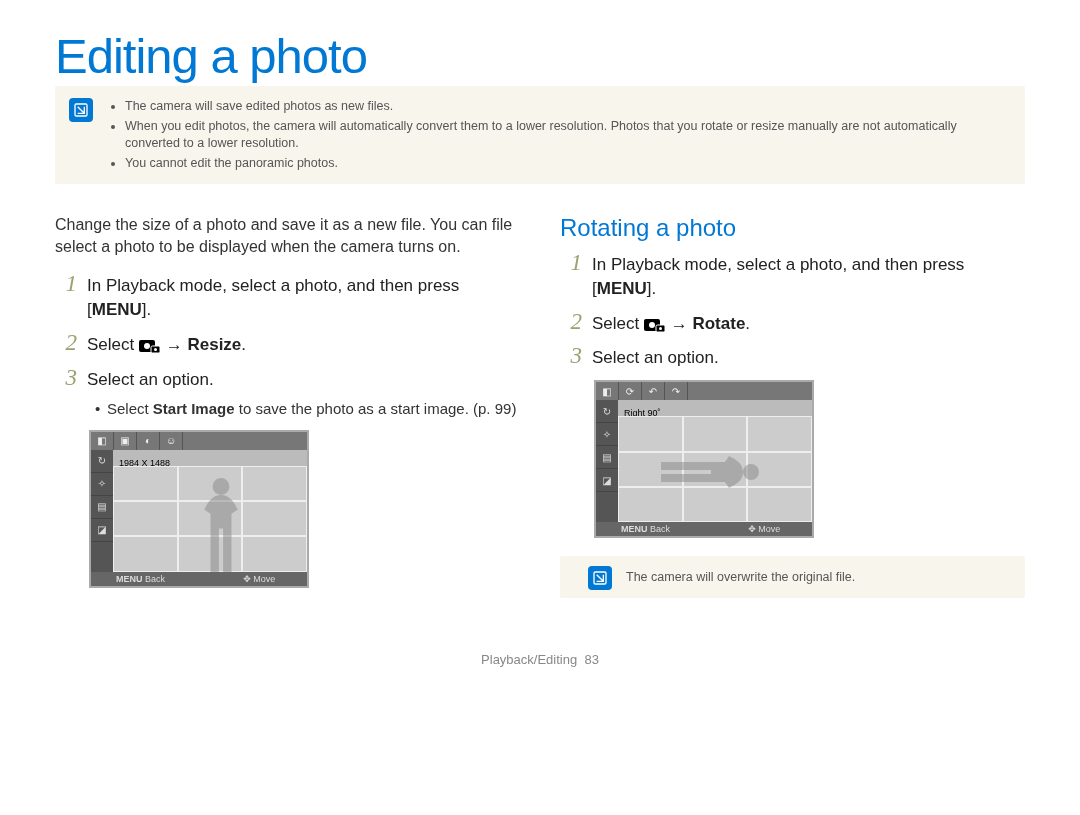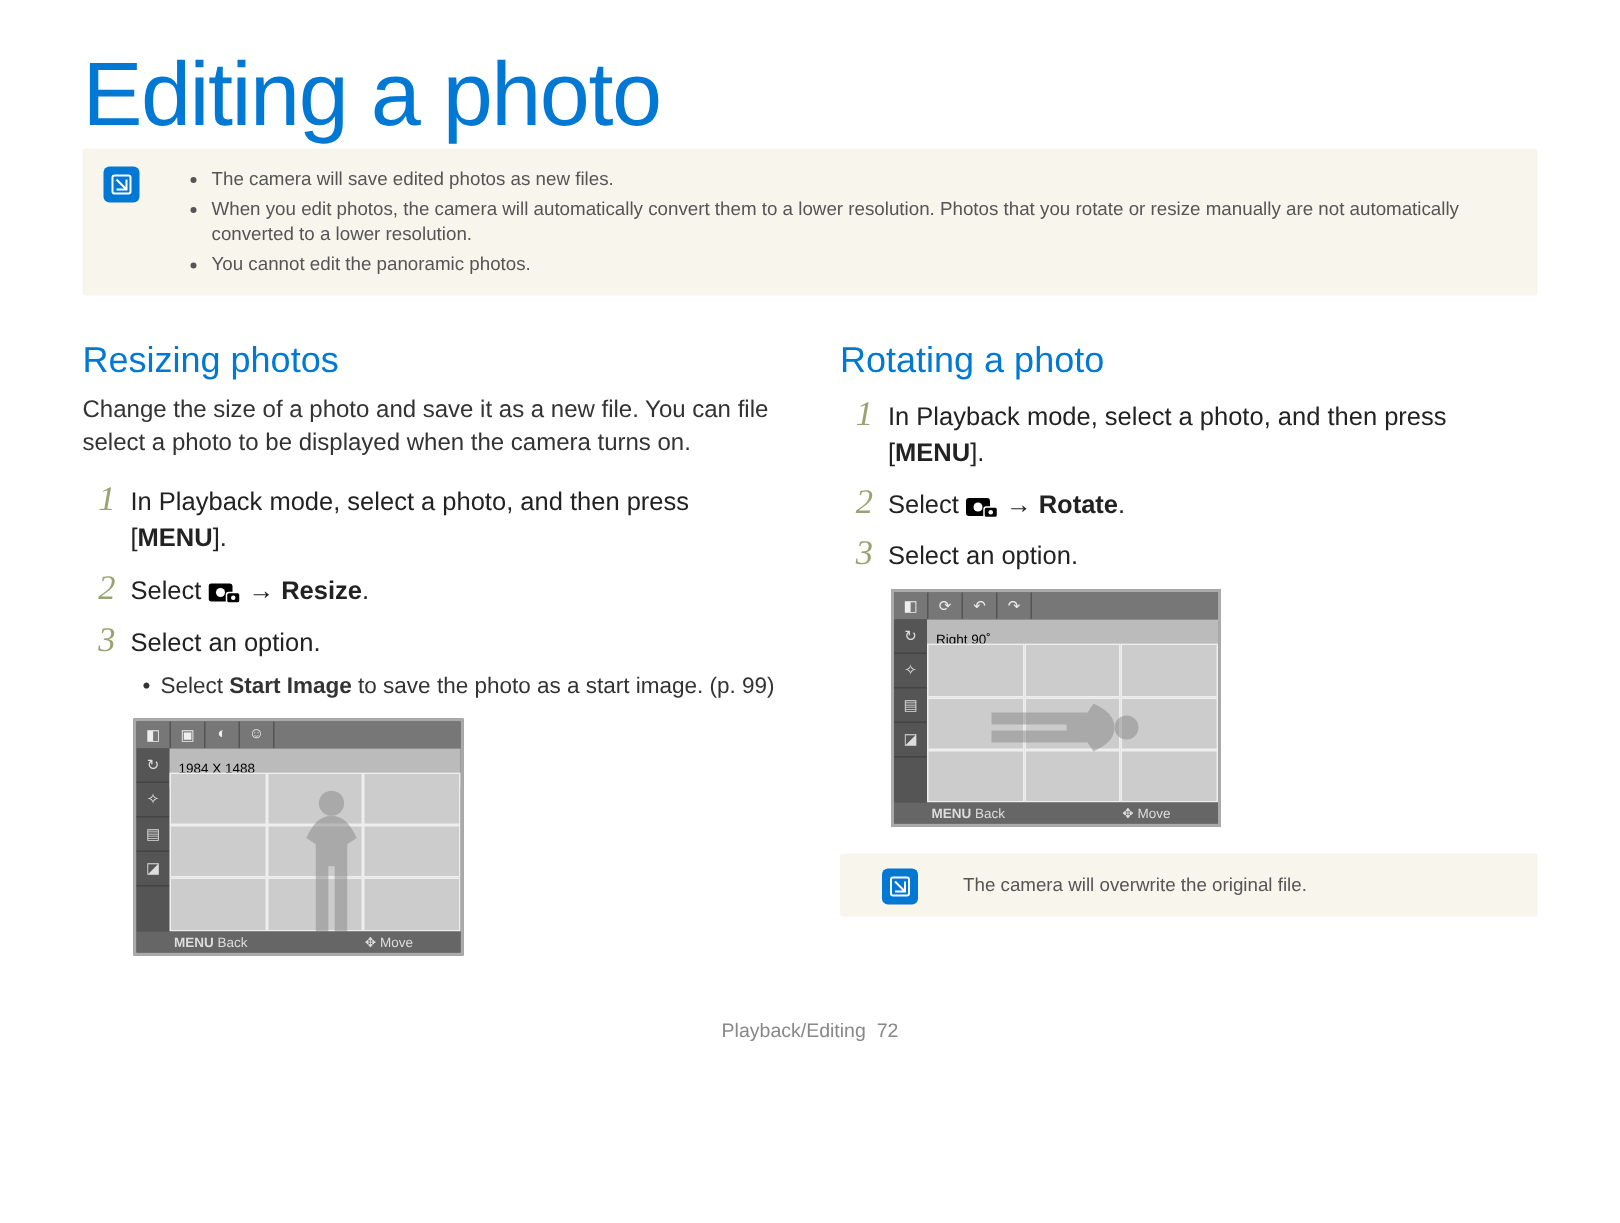--- a/index.html
+++ b/index.html
@@ -9,39 +9,38 @@
     background: #fff;
     color: #222;
     width: 1080px;
   }
   .page {
     padding: 28px 55px 20px 55px;
     box-sizing: border-box;
     width: 1080px;
   }
   h1.title {
-    font-size: 60px;
+    font-size: 49px;
     font-weight: 400;
     color: #0078d4;
     margin: 0 0 2px 0;
     letter-spacing: -1px;
   }
   .subtitle {
     font-size: 16px;
     color: #444;
     margin-bottom: 10px;
   }
   .note-box {
     background: #f8f5ed;
     border-radius: 2px;
     padding: 10px 14px 10px 14px;
     margin-bottom: 30px;
     display: flex;
     align-items: flex-start;
-    gap: 16px;
   }
   .note-box.small {
     padding: 8px 28px;
     align-items: center;
     text-align: center;
   }
   .note-icon {
     width: 24px;
     height: 24px;
     flex: 0 0 24px;
@@ -205,21 +204,20 @@
     <ul class="note-list">
       <li>The camera will save edited photos as new files.</li>
       <li>When you edit photos, the camera will automatically convert them to a lower resolution. Photos that you rotate or resize manually are not automatically converted to a lower resolution.</li>
       <li>You cannot edit the panoramic photos.</li>
     </ul>
   </div>
 
   <div class="columns">
 
     <div class="col">
-      <h2 class="section">Resizing photos</h2>
       <div class="desc">Change the size of a photo and save it as a new file. You can file select a photo to be displayed when the camera turns on.</div>
 
       <div class="steps">
         <div class="step">
           <div class="step-num">1</div>
           <div class="step-body">
             <span>In Playback mode, select a photo, and then press [</span><strong>MENU</strong><span>].</span>
           </div>
         </div>
         <div class="step">
@@ -364,16 +362,16 @@
               <path d="M7 7l10 10M17 7v10H7"></path>
             </svg>
         </div>
         <div class="note-text">The camera will overwrite the original file.</div>
       </div>
     </div>
 
   </div>
 
   <div class="footer">
-    <span>Playback/Editing</span>&nbsp;&nbsp;<span>72</span>
+    <span>Playback/Editing</span>&nbsp;&nbsp;<span>83</span>
   </div>
 
 </div>
 
 </body></html>

